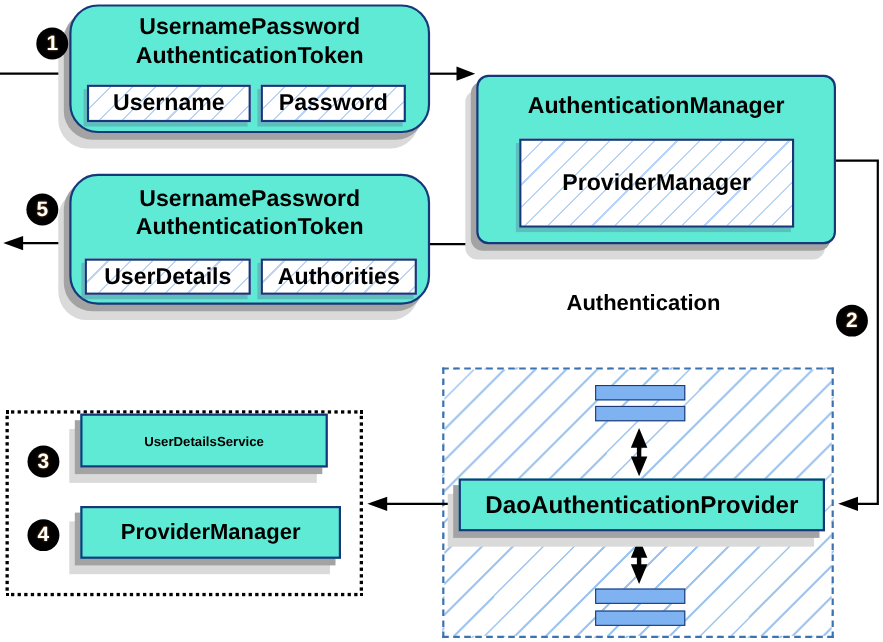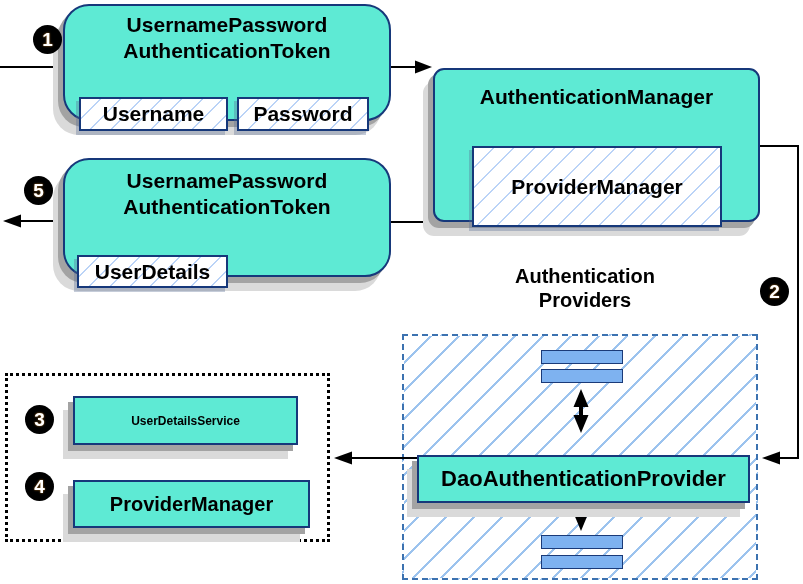--- a/index.html
+++ b/index.html
@@ -9,21 +9,21 @@
   }
   #stage *{box-sizing:border-box;}
   .abs{position:absolute;}
   
   .bluebox{
     background:#5eead4;border:2.5px solid #16387a;
     box-shadow:-5px 6px 0 0 #a3a3a3,-10px 14px 0 0 #dadada;
     z-index:2;
   }
   .rounded{border-radius:26px;}
-  .center-flex{display:flex;align-items:center;justify-content:center;text-align:center;margin-top:20px;}
+  .center-flex{display:flex;align-items:center;justify-content:center;text-align:center;}
   
   .hatch-inner{
     background:#fff repeating-linear-gradient(135deg,transparent 0,transparent 13px,rgba(130,175,240,.55) 13px,rgba(130,175,240,.55) 14.4px);
     border:2px solid #16387a;
     box-shadow:-3px 4px 0 0 rgba(90,110,145,.35);
     z-index:3;
   }
   
   .hatch-big{
     background:#fff repeating-linear-gradient(135deg,transparent 0,transparent 18px,#9cc3ee 18px,#9cc3ee 19.8px);
@@ -93,32 +93,34 @@
   </div>
 
   <div class="abs bluebox rounded" style="left:63px;top:158px;width:328px;height:119px;">
     <div class="abs title2" style="left:0;top:8px;width:100%;">
       <div>UsernamePassword</div>
       <div>AuthenticationToken</div>
     </div>
     <div class="abs hatch-inner center-flex" style="left:12px;top:75px;width:151px;height:33px;font-size:21px;">
       <span class="lbl">UserDetails</span>
     </div>
+    <div class="abs hatch-inner center-flex" style="left:172px;top:75px;width:142px;height:33px;font-size:21px;">
+      <span class="lbl">Authorities</span>
+    </div>
   </div>
 
   <div class="abs bluebox" style="left:433px;top:68px;width:327px;height:154px;border-radius:11px;">
     <div class="abs title2" style="left:0;top:14px;width:100%;">AuthenticationManager</div>
     <div class="abs hatch-inner center-flex" style="left:37px;top:56px;width:250px;height:81px;font-size:21px;">
       <span class="lbl">ProviderManager</span>
     </div>
   </div>
 
   <div class="abs" style="left:445px;top:264px;width:280px;text-align:center;font-size:20px;line-height:24px;z-index:2;">
     <div>Authentication</div>
-    <div>Providers</div>
   </div>
 
   <div class="abs hatch-big" style="left:402px;top:334px;width:356px;height:246px;"></div>
 
   <div class="abs bar" style="left:541px;top:350px;width:82px;height:14px;"></div>
   <div class="abs bar" style="left:541px;top:369px;width:82px;height:14px;"></div>
 
   <div class="abs bluebox center-flex" style="left:417px;top:435px;width:333px;height:48px;font-size:22px;">
     <span class="lbl">DaoAuthenticationProvider</span>
   </div>

